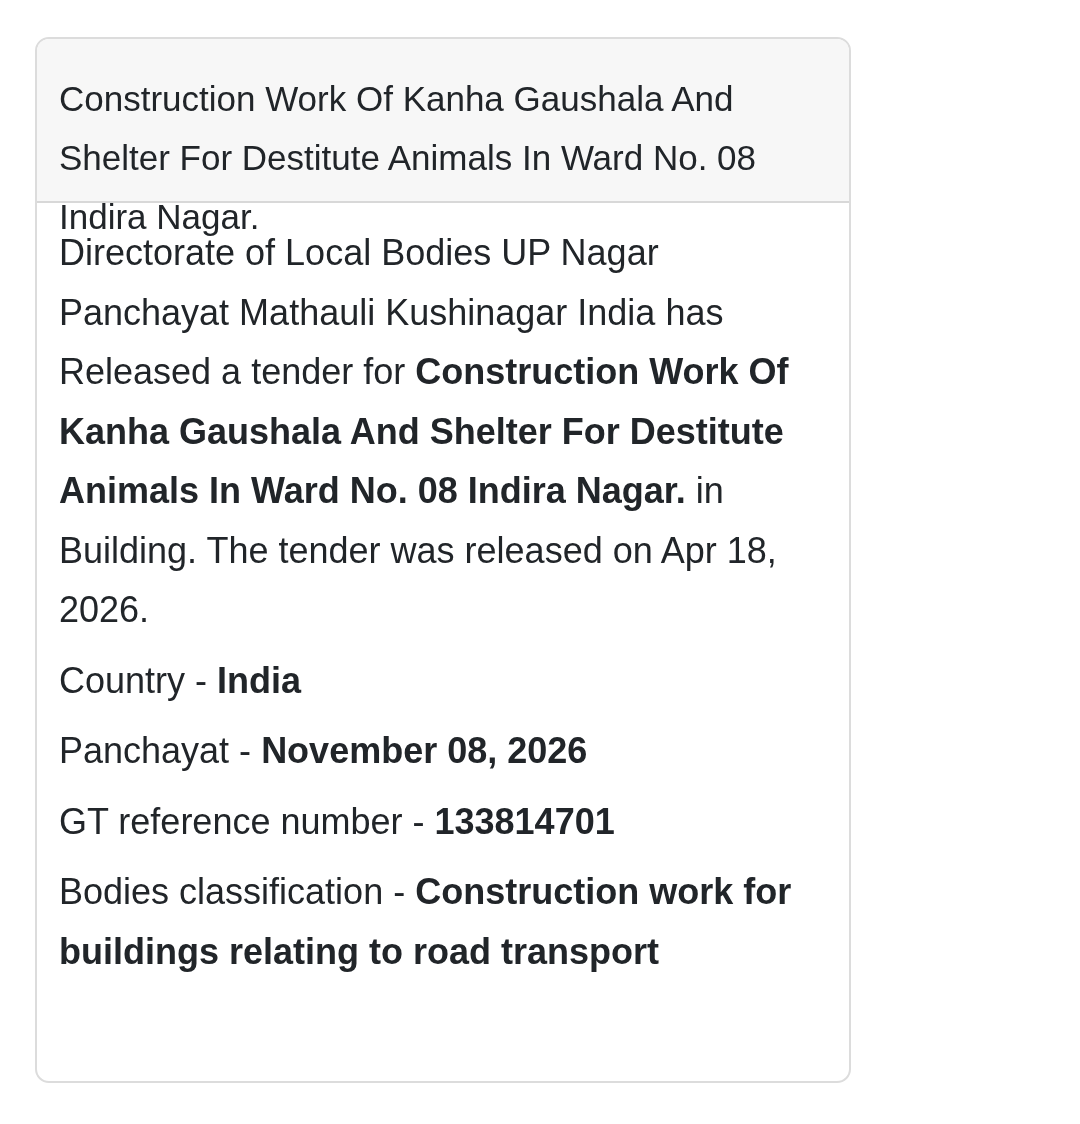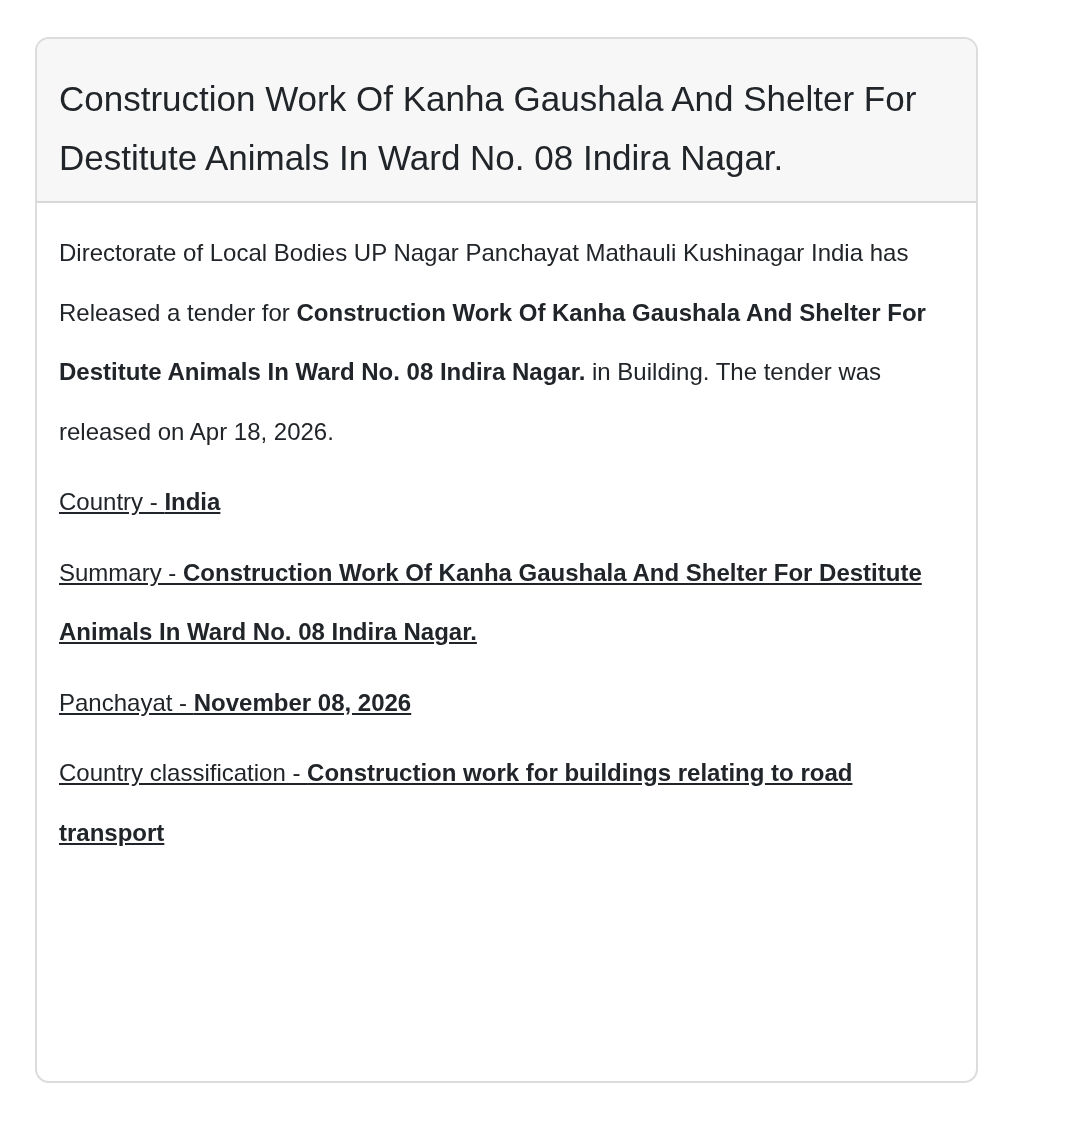--- a/index.html
+++ b/index.html
@@ -1,35 +1,35 @@
 <!DOCTYPE html>
 <html><head>
 <meta charset="utf-8">
 <style>
   html, body { margin: 0; padding: 0; background: #ffffff; }
   body { width: 1080px; height: 1124px; position: relative; font-family: "Liberation Sans", "DejaVu Sans", sans-serif; color: #212529; }
   .card {
-    position: absolute; left: 35px; top: 37px; width: 943px; height: 1046px;
+    position: absolute; left: 35px; top: 37px; width: 816px; height: 1046px;
     border: 2px solid #dcdcdc; border-radius: 14px; box-sizing: border-box; overflow: hidden; background: #fff;
   }
   .card-header {
     background: #f7f7f7; border-bottom: 2px solid #d8d8d8;
     height: 164px; box-sizing: border-box; padding: 30px 22px 0 22px;
     font-size: 35px; line-height: 59px; color: #212529;
   }
-  .card-body { padding: 20px 22px 0 22px; font-size: 24px; line-height: 59.5px; color: #212529; }
+  .card-body { padding: 20px 22px 0 22px; font-size: 36px; line-height: 59.5px; color: #212529; }
   .intro { margin: 0 0 11px 0; }
   .intro b, .row b { font-weight: bold; }
-  .row { margin: 0 0 11px 0; text-decoration: underline; }
+  .row { margin: 0 0 11px 0; }
 </style>
 </head>
 <body>
 
 <div class="card">
   <div class="card-header">Construction Work Of Kanha Gaushala And Shelter For Destitute Animals In Ward No. 08 Indira Nagar.</div>
   <div class="card-body">
     <p class="intro"><span>Directorate of Local Bodies UP Nagar Panchayat Mathauli Kushinagar India has Released a tender for </span><b>Construction Work Of Kanha Gaushala And Shelter For Destitute Animals In Ward No. 08 Indira Nagar.</b><span> in Building. The tender was released on Apr 18, 2026.</span></p>
     <div class="row"><span>Country - </span><b>India</b></div>
-    <div class="row"><span>Summary - </span><b>Construction Work Of Kanha Gaushala And Shelter For Destitute Animals In Ward No. 08 Indira Nagar.</b></div>
     <div class="row"><span>Panchayat - </span><b>November 08, 2026</b></div>
-    <div class="row"><span>Country classification - </span><b>Construction work for buildings relating to road transport</b></div>
+    <div class="row"><span>GT reference number - </span><b>133814701</b></div>
+    <div class="row"><span>Bodies classification - </span><b>Construction work for buildings relating to road transport</b></div>
   </div>
 </div>
 
 </body></html>

